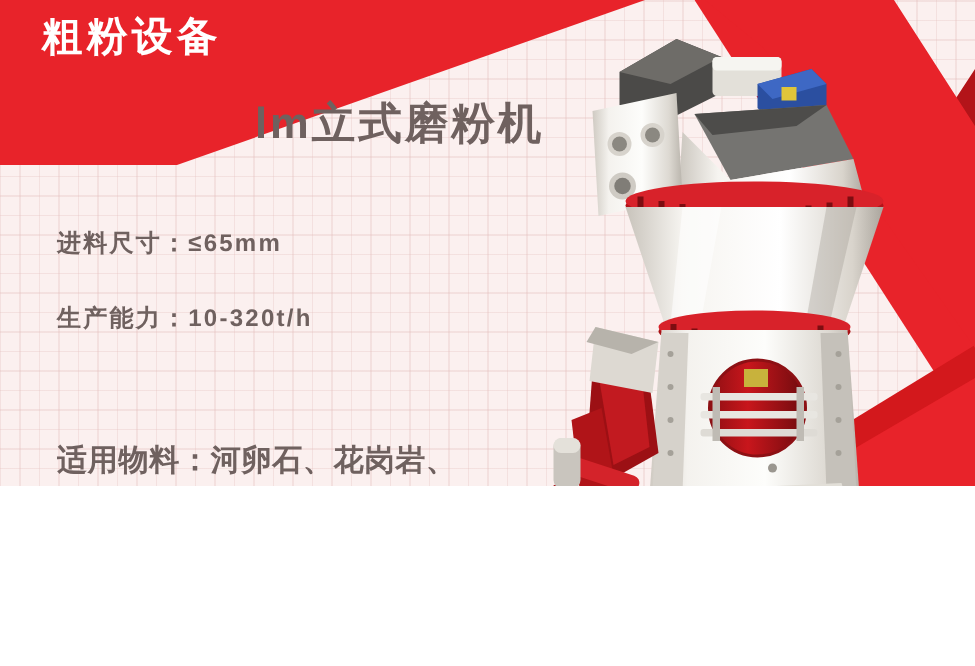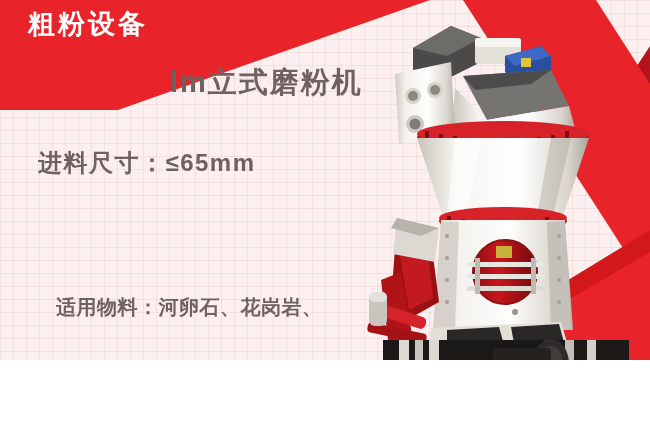--- a/index.html
+++ b/index.html
@@ -3,21 +3,21 @@
 <meta charset="utf-8">
 <style>
   html, body {
     margin: 0;
     padding: 0;
     background: #ffffff;
   }
   #banner {
     position: relative;
     width: 650px;
-    height: 360px;
+    height: 324px;
     overflow: hidden;
     background: #fbf0ef;
     font-family: "Liberation Sans", "DejaVu Sans", sans-serif;
   }
   
   .grid-texture {
     position: absolute;
     inset: 0;
     background-image:
       repeating-linear-gradient(to right, rgba(226,188,186,0.30) 0 1px, transparent 1px 13px),
@@ -113,41 +113,40 @@
     white-space: nowrap;
   }
   .spec-list {
     position: absolute;
     left: 38px;
     top: 138px;
     z-index: 6;
   }
   .spec-row {
     color: #6f615f;
-    font-size: 24px;
+    font-size: 16px;
     font-weight: bold;
     letter-spacing: 1.5px;
     line-height: 50px;
     white-space: nowrap;
   }
   .material-block {
     position: absolute;
     left: 38px;
     top: 292px;
     width: 305px;
     z-index: 6;
   }
   .material-line {
     color: #6f615f;
     font-size: 20px;
     font-weight: bold;
     letter-spacing: 0.5px;
     line-height: 30px;
     white-space: nowrap;
-    margin-left: 18px;
   }
 </style>
 </head>
 <body>
 
 <div id="banner">
 
   <div class="grid-texture"></div>
 
   <div class="shape chevron-bright2"></div>
@@ -316,19 +315,20 @@
       </g>
     </svg>
   </div>
 
   <div class="tag-label">粗粉设备</div>
 
   <div class="main-title">lm立式磨粉机</div>
 
   <div class="spec-list">
     <div class="spec-row">进料尺寸：≤65mm</div>
+    <div class="spec-row">生产能力：10-320t/h</div>
   </div>
 
   <div class="material-block">
     <div class="material-line">适用物料：河卵石、花岗岩、</div>
   </div>
 
 </div>
 
 </body></html>

